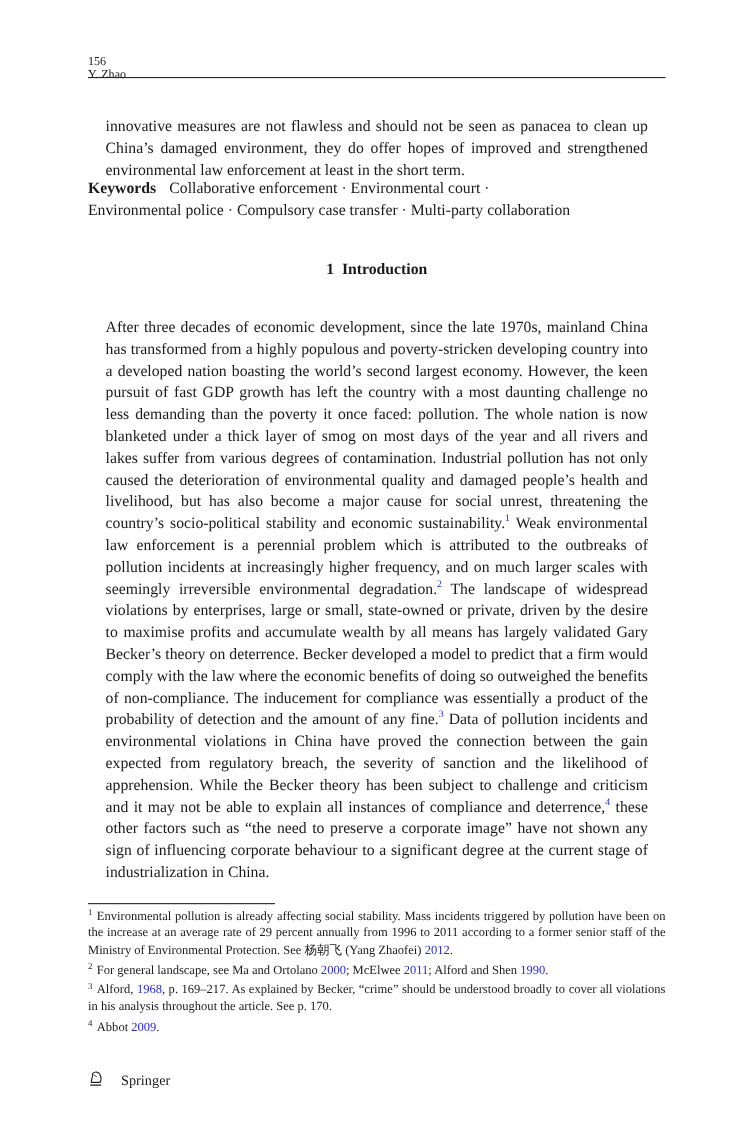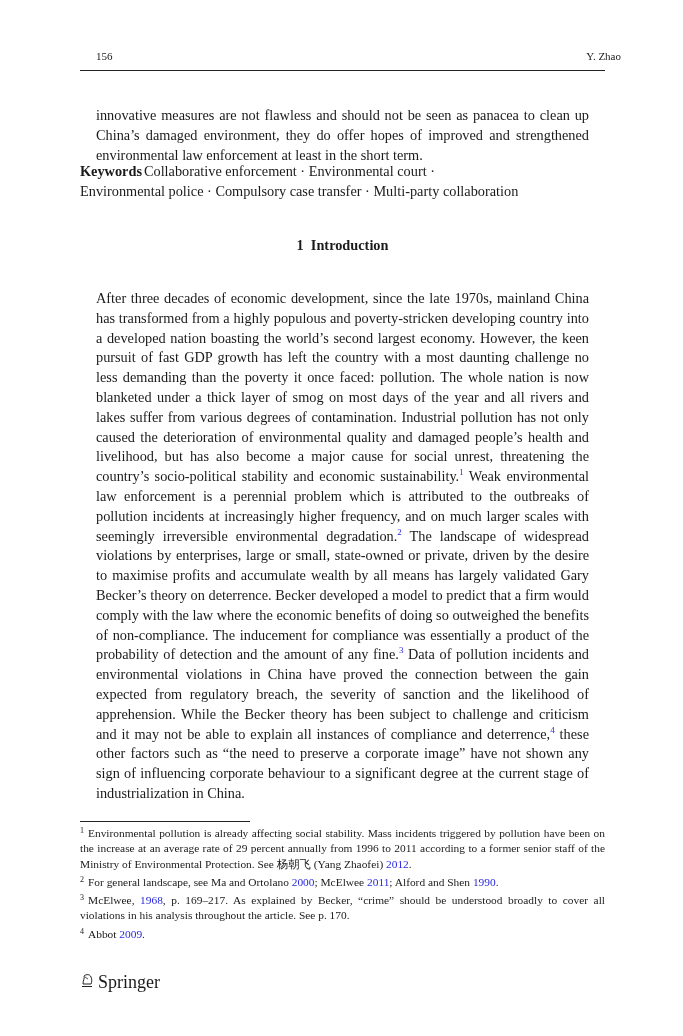--- a/index.html
+++ b/index.html
@@ -3,48 +3,48 @@
   <meta charset="utf-8">
   <style>
     html, body { margin: 0; padding: 0; background: #ffffff; }
     body {
       width: 683px; height: 1036px; position: relative; overflow: hidden;
       font-family: "Liberation Serif", "DejaVu Serif", serif;
       color: #1a1a1a;
     }
     .page { position: absolute; left: 80px; width: 525px; }
     .running-head {
-      position: absolute; left: 96px; top: 50px; width: 525px;
-      font-size: 11px; display: flex; justify-content: space-between;
+      position: absolute; left: 80px; top: 50px; width: 525px;
+      font-size: 11px; display: flex; justify-content: space-between; flex-direction: column;
     }
     .head-rule {
       position: absolute; left: 80px; top: 70px; width: 525px;
       border-top: 1.3px solid #222;
     }
     .body-text {
       font-size: 14.3px; line-height: 19.8px; text-align: justify;
       text-align-last: auto;
     }
     .body-text p { margin: 16px; }
     .indent { text-indent: 18px; }
     sup.fn { color: #2a2ae0; font-size: 9px; vertical-align: 6px; line-height: 0; }
     a.ref { color: #2a2ae0; text-decoration: none; }
     .keywords { font-size: 14.3px; line-height: 19.8px; }
-    .keywords b { font-weight: bold; margin-right: 2px; }
+    .keywords b { font-weight: bold; margin-right: 12px; }
     .section-title { font-size: 14.3px; font-weight: bold; text-align: center; }
     .fn-rule {
       position: absolute; left: 80px; top: 821px; width: 170px;
       border-top: 1px solid #222;
     }
     .footnotes { font-size: 11.4px; line-height: 15.3px; text-align: justify; }
     .footnotes .fn-item { margin-bottom: 3px; }
     .footnotes sup { font-size: 8px; vertical-align: 4px; line-height: 0; margin-right: 4px; }
     .springer {
       position: absolute; left: 80px; top: 972px;
-      font-size: 18px; display: flex; align-items: center; gap: 4px; justify-content: flex-end;
+      font-size: 13px; display: flex; align-items: center; gap: 16px; justify-content: flex-end;
     }
   </style>
 </head>
 <body>
 
 <div class="running-head">
   <span>156</span>
   <span>Y. Zhao</span>
 </div>
 <div class="head-rule"></div>
@@ -64,21 +64,21 @@
 
 <div class="page body-text" style="top: 273px;">
   <p><span>After three decades of economic development, since the late 1970s, mainland China has transformed from a highly populous and poverty-stricken developing country into a developed nation boasting the world’s second largest economy. However, the keen pursuit of fast GDP growth has left the country with a most daunting challenge no less demanding than the poverty it once faced: pollution. The whole nation is now blanketed under a thick layer of smog on most days of the year and all rivers and lakes suffer from various degrees of contamination. Industrial pollution has not only caused the deterioration of environmental quality and damaged people’s health and livelihood, but has also become a major cause for social unrest, threatening the country’s socio-political stability and economic sustainability.</span><sup class="fn">1</sup><span> Weak environmental law enforcement is a perennial problem which is attributed to the outbreaks of pollution incidents at increasingly higher frequency, and on much larger scales with seemingly irreversible environmental degradation.</span><sup class="fn">2</sup><span> The landscape of widespread violations by enterprises, large or small, state-owned or private, driven by the desire to maximise profits and accumulate wealth by all means has largely validated Gary Becker’s theory on deterrence. Becker developed a model to predict that a firm would comply with the law where the economic benefits of doing so outweighed the benefits of non-compliance. The inducement for compliance was essentially a product of the probability of detection and the amount of any fine.</span><sup class="fn">3</sup><span> Data of pollution incidents and environmental violations in China have proved the connection between the gain expected from regulatory breach, the severity of sanction and the likelihood of apprehension. While the Becker theory has been subject to challenge and criticism and it may not be able to explain all instances of compliance and deterrence,</span><sup class="fn">4</sup><span> these other factors such as “the need to preserve a corporate image” have not shown any sign of influencing corporate behaviour to a significant degree at the current stage of industrialization in China.</span></p>
 </div>
 
 <div class="fn-rule"></div>
 
 <div class="page footnotes" style="top: 826px;">
   <div class="fn-item"><sup>1</sup><span>Environmental pollution is already affecting social stability. Mass incidents triggered by pollution have been on the increase at an average rate of 29 percent annually from 1996 to 2011 according to a former senior staff of the Ministry of Environmental Protection. See 杨朝飞 (Yang Zhaofei) </span><a class="ref">2012</a><span>.</span></div>
   <div class="fn-item"><sup>2</sup><span>For general landscape, see Ma and Ortolano </span><a class="ref">2000</a><span>; McElwee </span><a class="ref">2011</a><span>; Alford and Shen </span><a class="ref">1990</a><span>.</span></div>
-  <div class="fn-item"><sup>3</sup><span>McElwee, </span><a class="ref">1968</a><span>, p. 169–217. As explained by Becker, “crime” should be understood broadly to cover all violations in his analysis throughout the article. See p. 170.</span></div>
+  <div class="fn-item"><sup>3</sup><span>Alford, </span><a class="ref">1968</a><span>, p. 169–217. As explained by Becker, “crime” should be understood broadly to cover all violations in his analysis throughout the article. See p. 170.</span></div>
   <div class="fn-item"><sup>4</sup><span>Abbot </span><a class="ref">2009</a><span>.</span></div>
 </div>
 
 <div class="springer">
   <span>
     <svg width="14" height="16" viewBox="0 0 14 16">
       <path d="M3 12 C3 8 5 6 4 4 C6 2 10 2 11 5 C12 7 12 10 11 12 Z" fill="none" stroke="#222" stroke-width="1"></path>
       <path d="M5 5 L8 7" stroke="#222" stroke-width="0.8"></path>
       <line x1="2" y1="14.5" x2="12" y2="14.5" stroke="#222" stroke-width="1"></line>
     </svg>

